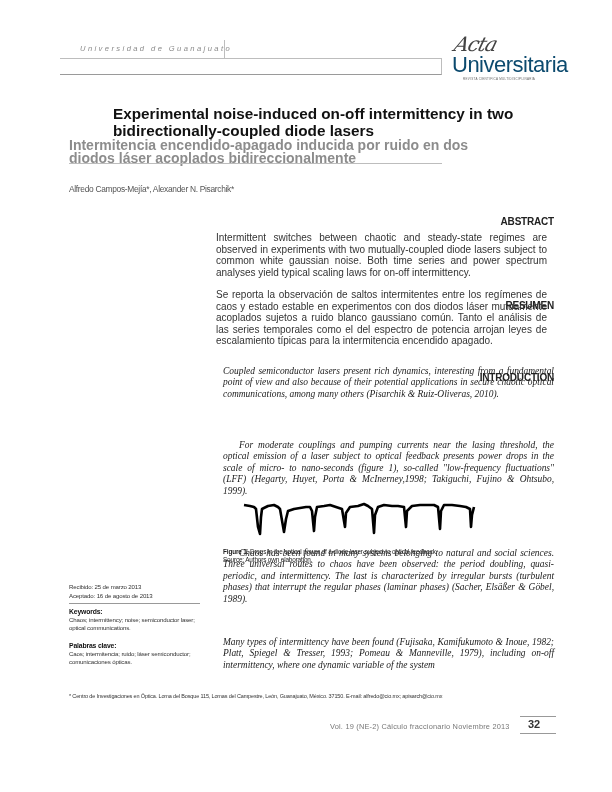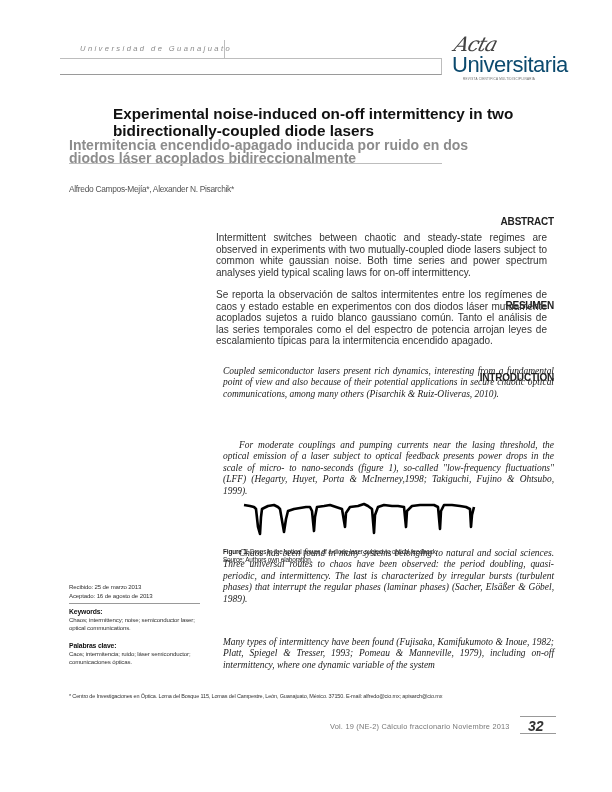--- a/index.html
+++ b/index.html
@@ -20,21 +20,21 @@
   .body { left:223px; width:331px; font-family:"Liberation Serif", serif; font-size:9.45px; line-height:11.4px; color:#1a1a1a; text-align:justify;font-style:italic; }
   .indent { text-indent:16px; }
   .fig { left:242px; top:497px; width:240px; height:44px; }
   .caption { left:223px; top:548px; font-size:6.4px; line-height:8.4px; color:#222; letter-spacing:-0.15px; }
   .caption b { font-weight:bold; }
   .meta { left:69px; font-size:6.1px; line-height:8px; color:#333; letter-spacing:-0.15px; }
   .meta-sep { left:69px; top:603px; width:131px; height:1px; background:#999; }
   .kw-head { font-weight:bold; font-size:6.8px; color:#111; }
   .footnote { left:69px; top:693px; font-size:5.5px; color:#333; letter-spacing:-0.15px; }
   .footer { left:330px; top:722px; font-size:7.4px; color:#777; letter-spacing:0.2px; }
-  .pagenum { left:528px; top:718px; font-size:14px; font-weight:bold; color:#333;font-style:italic; }
+  .pagenum { left:528px; top:718px; font-size:11px; font-weight:bold; color:#333; }
   .page-line-top { left:520px; top:716px; width:36px; height:1px; background:#999; }
   .page-line-bot { left:520px; top:733px; width:36px; height:1px; background:#999; }
 </style>
 </head>
 <body>
 
 <div class="abs univ">Universidad de Guanajuato</div>
 <div class="abs hdr-vline"></div>
 <div class="abs hdr-box"></div>
 <div class="abs logo-acta">Acta</div>

